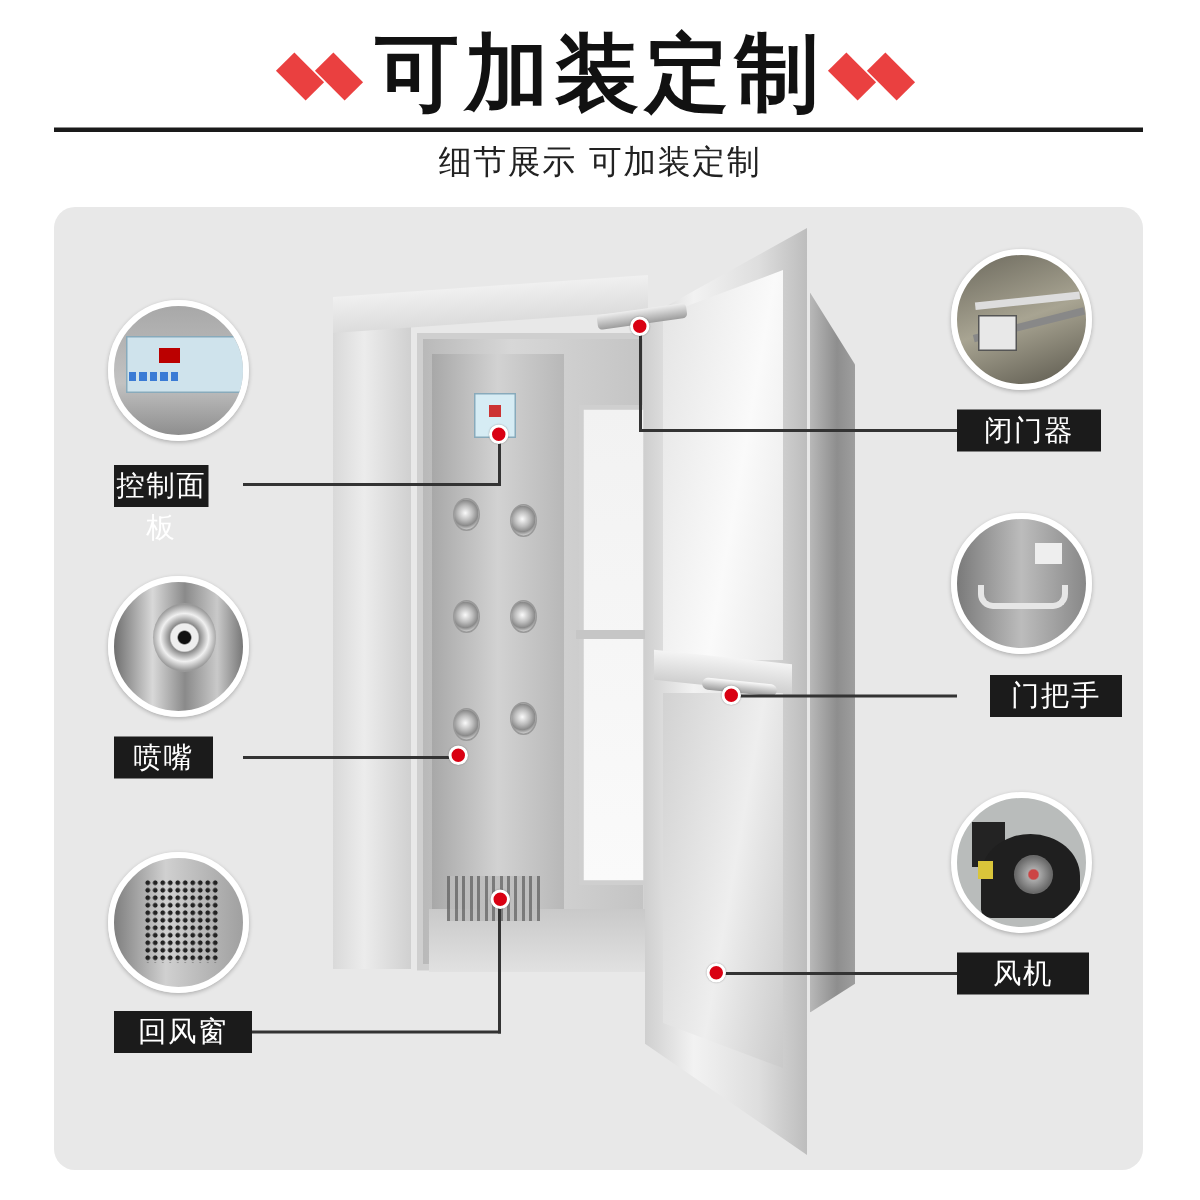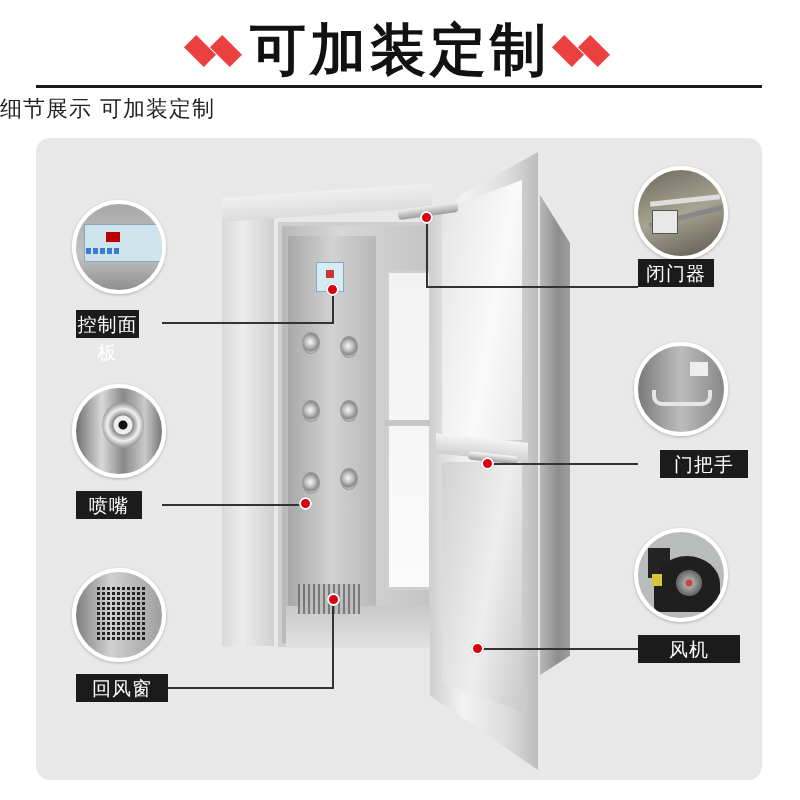--- a/index.html
+++ b/index.html
@@ -13,21 +13,21 @@
     letter-spacing: 4px; line-height: 80px;
   }
   .diamonds { position: absolute; top: 35px; width: 72px; height: 32px; }
   .diamonds .d { position: absolute; top: 2px; width: 28px; height: 28px;
     background: rgba(230, 30, 30, 0.85); transform: rotate(45deg) scaleY(0.62) ; }
   .diamonds .d1 { left: 6px; }
   .diamonds .d2 { left: 32px; }
   .dm-left { left: 180px; }
   .dm-right { left: 548px; }
   .divider { position: absolute; left: 36px; top: 85px; width: 726px; height: 3px; background: #1a1a1a; }
-  .subtitle { position: absolute; left: 0; top: 94px; width: 800px; 
+  .subtitle { position: absolute; left: 0; top: 94px; width: 800px; text-align: center;
     font-size: 22px; color: #222; line-height: 30px; letter-spacing: 1px; }
 
   
   .panel { position: absolute; left: 36px; top: 138px; width: 726px; height: 642px;
     background: #e8e8e8; border-radius: 14px; overflow: hidden; }
 
   
   .product { position: absolute; left: 0; top: 0; width: 800px; height: 800px; }
   .cab-left { position: absolute; left: 222px; top: 218px; width: 52px; height: 428px;
     background: linear-gradient(90deg, #d9d9d9, #ececec 40%, #d0d0d0); }
@@ -184,27 +184,27 @@
 <div class="thumb t-vent" style="left:72px;top:568px">
   <div class="holes"></div>
 </div>
 <div class="tag" style="left:76px;top:674px;width:92px">回风窗</div>
 
 <div class="thumb t-closer" style="left:634px;top:166px">
   <div class="arm"></div>
     <div class="arm2"></div>
     <div class="blk"></div>
 </div>
-<div class="tag" style="left:638px;top:259px;width:76px">闭门器</div>
+<div class="tag" style="left:638px;top:273px;width:96px">闭门器</div>
 
 <div class="thumb t-handle" style="left:634px;top:342px">
   <div class="sign"></div>
     <div class="bar"></div>
 </div>
 <div class="tag" style="left:660px;top:450px;width:88px">门把手</div>
 
 <div class="thumb t-fan" style="left:634px;top:528px">
   <div class="box"></div>
     <div class="housing"></div>
     <div class="label"></div>
     <div class="motor"></div>
 </div>
-<div class="tag" style="left:638px;top:635px;width:102px">风机</div>
+<div class="tag" style="left:638px;top:635px;width:88px">风机</div>
 
 </body></html>

